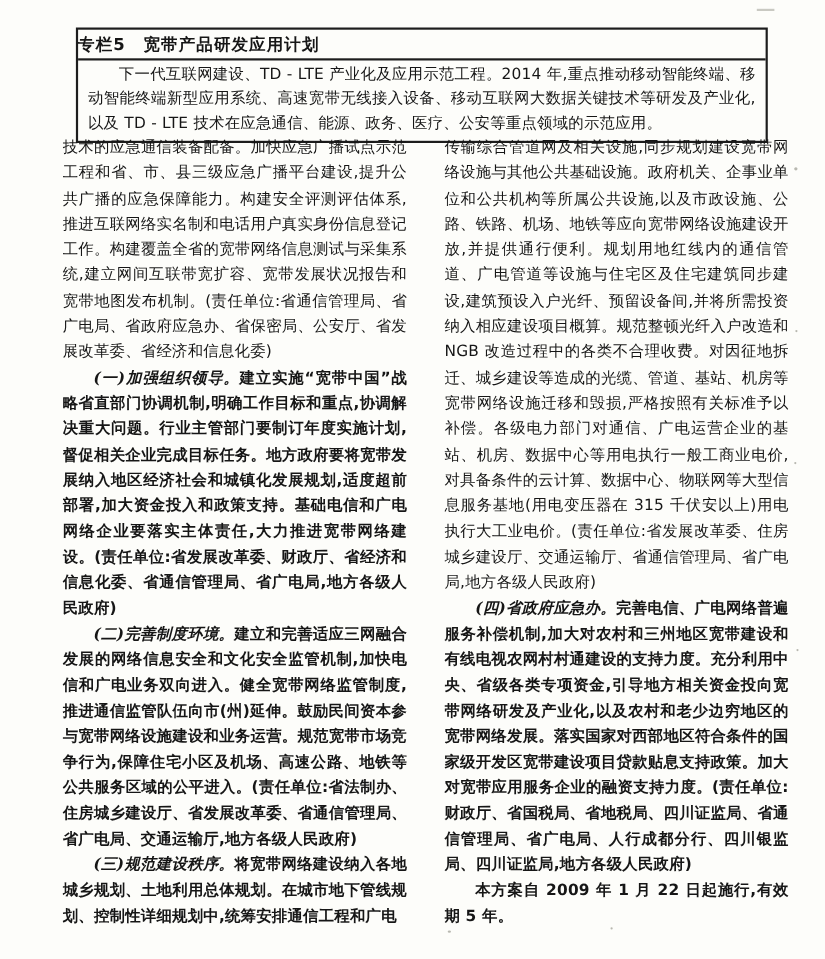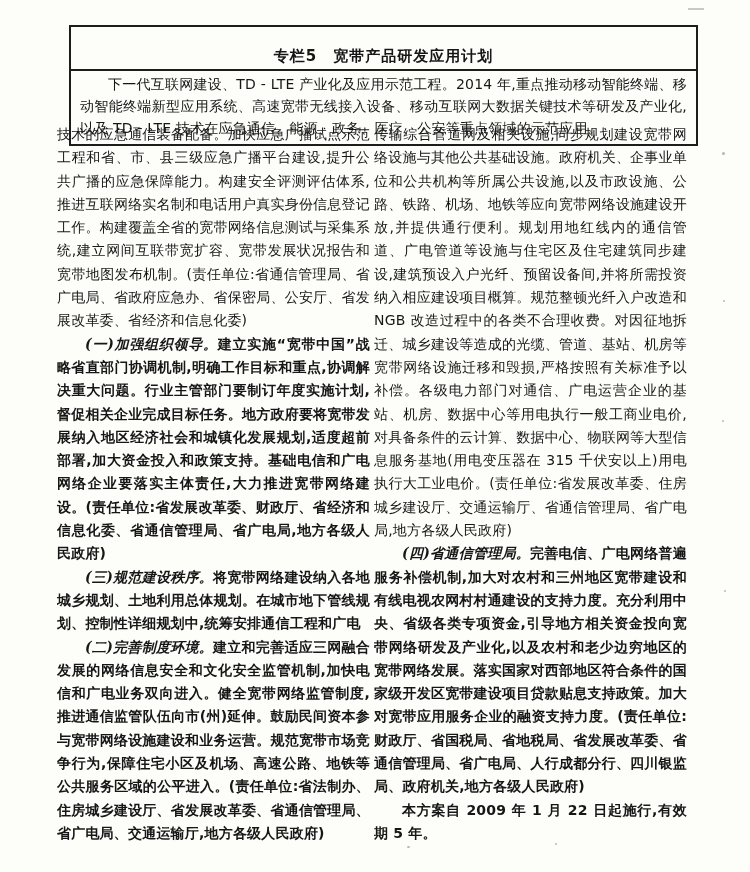--- a/index.html
+++ b/index.html
@@ -18,22 +18,22 @@
     left: 69px;
     top: 25px;
     width: 629px;
     border: 2px solid #1d1d1d;
     box-sizing: border-box;
     background: #fdfdfa;
   }
   .box-title {
     font-size: 15px;
     font-weight: bold;
-    text-align: center;
-    padding: 20px 0 3px 0;
+    text-align: left;
+    padding: 4px 0 3px 0;
     border-bottom: 2px solid #1d1d1d;
     letter-spacing: 1px;
   }
   .box-body {
     font-size: 14px;
     line-height: 21.8px;
     padding: 3px 9px 5px 9px;
     text-align: justify;
     text-justify: inter-ideograph;
     text-indent: 2em;
@@ -47,21 +47,21 @@
     width: 313px;
     height: 749px;
     overflow: hidden;
     font-size: 14px;
     line-height: 23.3px;
     text-align: justify;
     text-justify: inter-ideograph;
     letter-spacing: 0.2px;
   }
   .col-left  { left: 57px; }
-  .col-right { left: 374px; }
+  .col-right { left: 404px; }
   .col p { margin: 0; }
   .indent   { text-indent: 2em; font-weight: bold; }
   .sec-head { text-indent: 2em; font-weight: bold; }
   .lead {
     font-family: "DejaVu Serif", "Liberation Serif", serif;
     font-style: italic;
   }
   
   .speck {
     position: absolute;
@@ -79,27 +79,27 @@
 <div class="page">
 
   <div class="feature-box">
     <div class="box-title">专栏5　宽带产品研发应用计划</div>
     <div class="box-body">下一代互联网建设、TD - LTE 产业化及应用示范工程。2014 年,重点推动移动智能终端、移动智能终端新型应用系统、高速宽带无线接入设备、移动互联网大数据关键技术等研发及产业化,以及 TD - LTE 技术在应急通信、能源、政务、医疗、公安等重点领域的示范应用。</div>
   </div>
 
   <div class="col col-left">
     <p>技术的应急通信装备配备。加快应急广播试点示范工程和省、市、县三级应急广播平台建设,提升公共广播的应急保障能力。构建安全评测评估体系,推进互联网络实名制和电话用户真实身份信息登记工作。构建覆盖全省的宽带网络信息测试与采集系统,建立网间互联带宽扩容、宽带发展状况报告和宽带地图发布机制。(责任单位:省通信管理局、省广电局、省政府应急办、省保密局、公安厅、省发展改革委、省经济和信息化委)</p>
     <p class="indent"><span class="lead">(一)加强组织领导。</span><span>建立实施“宽带中国”战略省直部门协调机制,明确工作目标和重点,协调解决重大问题。行业主管部门要制订年度实施计划,督促相关企业完成目标任务。地方政府要将宽带发展纳入地区经济社会和城镇化发展规划,适度超前部署,加大资金投入和政策支持。基础电信和广电网络企业要落实主体责任,大力推进宽带网络建设。(责任单位:省发展改革委、财政厅、省经济和信息化委、省通信管理局、省广电局,地方各级人民政府)</span></p>
+    <p class="indent"><span class="lead">(二)完善制度环境。</span><span>建立和完善适应三网融合发展的网络信息安全和文化安全监管机制,加快电信和广电业务双向进入。健全宽带网络监管制度,推进通信监管队伍向市(州)延伸。鼓励民间资本参与宽带网络设施建设和业务运营。规范宽带市场竞争行为,保障住宅小区及机场、高速公路、地铁等公共服务区域的公平进入。(责任单位:省法制办、住房城乡建设厅、省发展改革委、省通信管理局、省广电局、交通运输厅,地方各级人民政府)</span></p>
     <p class="indent"><span class="lead">(三)规范建设秩序。</span><span>将宽带网络建设纳入各地城乡规划、土地利用总体规划。在城市地下管线规划、控制性详细规划中,统筹安排通信工程和广电</span></p>
-    <p class="indent"><span class="lead">(二)完善制度环境。</span><span>建立和完善适应三网融合发展的网络信息安全和文化安全监管机制,加快电信和广电业务双向进入。健全宽带网络监管制度,推进通信监管队伍向市(州)延伸。鼓励民间资本参与宽带网络设施建设和业务运营。规范宽带市场竞争行为,保障住宅小区及机场、高速公路、地铁等公共服务区域的公平进入。(责任单位:省法制办、住房城乡建设厅、省发展改革委、省通信管理局、省广电局、交通运输厅,地方各级人民政府)</span></p>
   </div>
 
   <div class="col col-right">
     <p>传输综合管道网及相关设施,同步规划建设宽带网络设施与其他公共基础设施。政府机关、企事业单位和公共机构等所属公共设施,以及市政设施、公路、铁路、机场、地铁等应向宽带网络设施建设开放,并提供通行便利。规划用地红线内的通信管道、广电管道等设施与住宅区及住宅建筑同步建设,建筑预设入户光纤、预留设备间,并将所需投资纳入相应建设项目概算。规范整顿光纤入户改造和 NGB 改造过程中的各类不合理收费。对因征地拆迁、城乡建设等造成的光缆、管道、基站、机房等宽带网络设施迁移和毁损,严格按照有关标准予以补偿。各级电力部门对通信、广电运营企业的基站、机房、数据中心等用电执行一般工商业电价,对具备条件的云计算、数据中心、物联网等大型信息服务基地(用电变压器在 315 千伏安以上)用电执行大工业电价。(责任单位:省发展改革委、住房城乡建设厅、交通运输厅、省通信管理局、省广电局,地方各级人民政府)</p>
-    <p class="indent"><span class="lead">(四)省通信管理局。</span><span>完善电信、广电网络普遍服务补偿机制,加大对农村和三州地区宽带建设和有线电视农网村村通建设的支持力度。充分利用中央、省级各类专项资金,引导地方相关资金投向宽带网络研发及产业化,以及农村和老少边穷地区的宽带网络发展。落实国家对西部地区符合条件的国家级开发区宽带建设项目贷款贴息支持政策。加大对宽带应用服务企业的融资支持力度。(责任单位:财政厅、省国税局、省地税局、省发展改革委、省通信管理局、省广电局、人行成都分行、四川银监局、政府机关,地方各级人民政府)</span></p>
+    <p class="indent"><span class="lead">(四)省政府应急办。</span><span>完善电信、广电网络普遍服务补偿机制,加大对农村和三州地区宽带建设和有线电视农网村村通建设的支持力度。充分利用中央、省级各类专项资金,引导地方相关资金投向宽带网络研发及产业化,以及农村和老少边穷地区的宽带网络发展。落实国家对西部地区符合条件的国家级开发区宽带建设项目贷款贴息支持政策。加大对宽带应用服务企业的融资支持力度。(责任单位:财政厅、省国税局、省地税局、四川证监局、省通信管理局、省广电局、人行成都分行、四川银监局、四川证监局,地方各级人民政府)</span></p>
     <p class="indent">本方案自 2009 年 1 月 22 日起施行,有效期 5 年。</p>
   </div>
 
   <span class="smudge" style="left:688px; top:8px; width:16px; height:2px;"></span>
   <span class="speck" style="left:722px; top:152px; width:3px; height:3px;"></span>
   <span class="speck" style="left:723px; top:300px; width:2px; height:2px;"></span>
   <span class="speck" style="left:722px; top:420px; width:2px; height:2px;"></span>
   <span class="speck" style="left:724px; top:590px; width:2px; height:2px;"></span>
   <span class="speck" style="left:407px; top:846px; width:3px; height:2px;"></span>
   <span class="speck" style="left:555px; top:843px; width:2px; height:2px;"></span>

